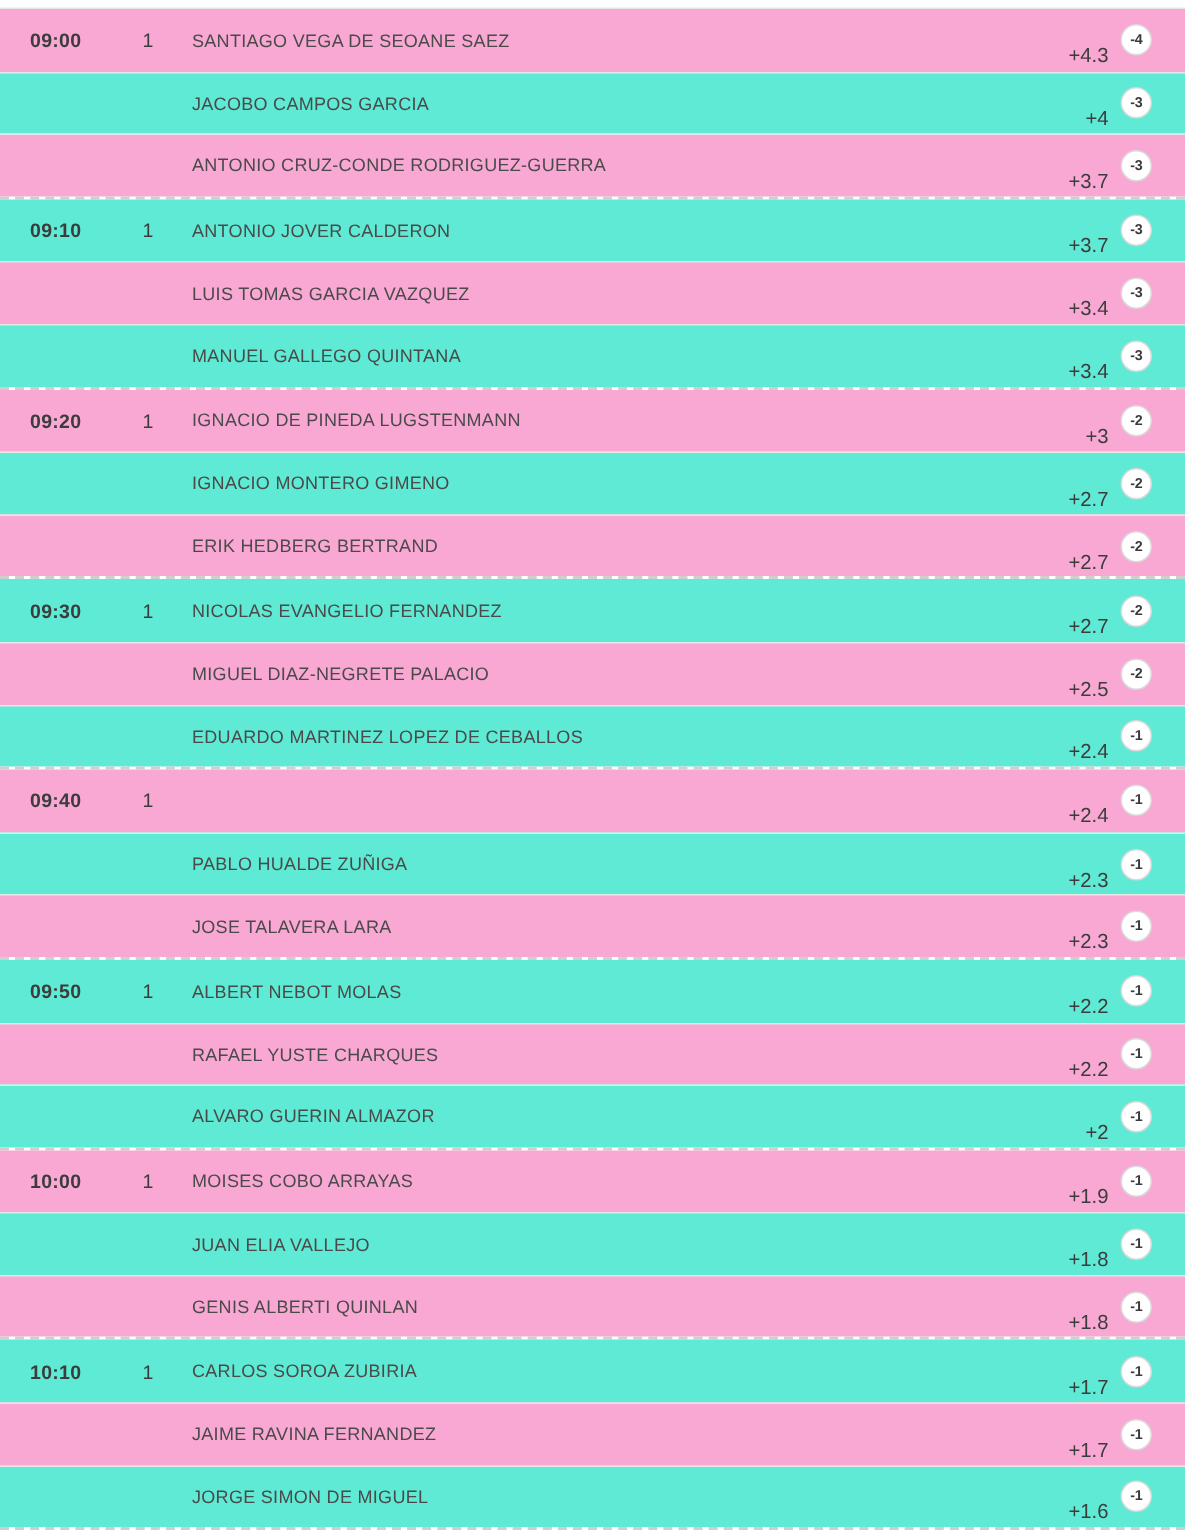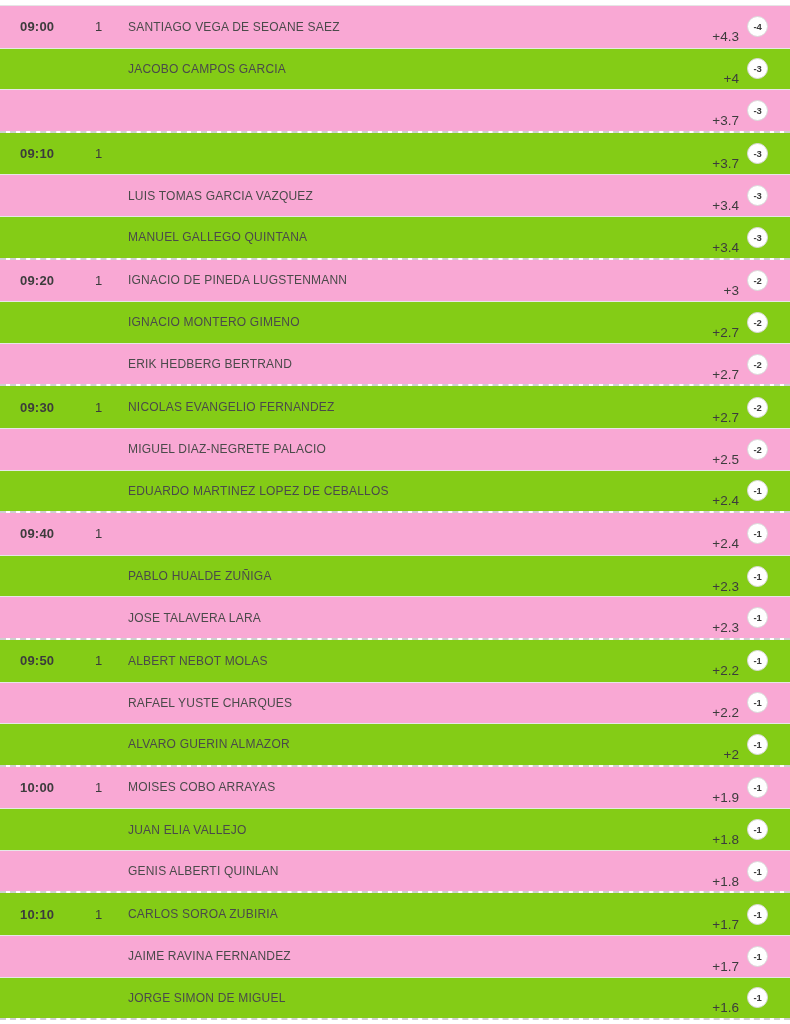--- a/index.html
+++ b/index.html
@@ -4,21 +4,21 @@
 <style>
   html,body{margin:0;padding:0;background:#ffffff;}
   body{width:790px;font-family:"Liberation Sans","DejaVu Sans",sans-serif;-webkit-font-smoothing:antialiased;}
   .startlist{width:790px;background:#fff;padding-top:5px;}
   .table{border-top:1px solid #e5e5e5;}
   .group{border-top:2px dashed #cfcfcf;}
   .group:first-child{border-top:none;}
   .table-end{border-top:2px dashed #cfcfcf;height:6px;}
   .row{display:flex;align-items:center;height:41.6px;box-sizing:border-box;background:#f9a8d4;}
   .row + .row{border-top:1px solid #e7e7e7;}
-  .row.alt{background:#84cc16;}
+  .row.alt{background:#5eead4;}
   .cell{white-space:nowrap;overflow:hidden;}
   .time{width:75px;padding-left:20px;font-size:13px;font-weight:bold;color:#3c3c3c;letter-spacing:.2px;}
   .tee{width:33px;font-size:13px;color:#3c3c3c;}
   .name{flex:1;font-size:12px;color:#4a4a4a;letter-spacing:.2px;}
   .value{margin-left:auto;font-size:13.5px;color:#3c3c3c;text-align:right;min-width:40px;margin-top:20px;}
   .badge{flex:none;width:21px;height:21px;margin:0 22px 0 8px;border:1px solid #d9d9d9;border-radius:50%;
          background:#ffffff;display:flex;align-items:center;justify-content:center;
          font-size:9.5px;font-weight:600;color:#3a3a3a;box-sizing:border-box;letter-spacing:-.3px;}
 </style>
 </head>
@@ -38,29 +38,31 @@
       <div class="row alt">
         <div class="cell time"></div>
         <div class="cell tee"></div>
         <div class="cell name">JACOBO CAMPOS GARCIA</div>
         <div class="cell value">+4</div>
         <div class="badge">-3</div>
       </div>
       <div class="row">
         <div class="cell time"></div>
         <div class="cell tee"></div>
+        <div class="cell name">ANTONIO CRUZ-CONDE RODRIGUEZ-GUERRA</div>
         <div class="cell value">+3.7</div>
         <div class="badge">-3</div>
       </div>
     </div>
 
     <div class="group">
       <div class="row alt">
         <div class="cell time">09:10</div>
         <div class="cell tee">1</div>
+        <div class="cell name">ANTONIO JOVER CALDERON</div>
         <div class="cell value">+3.7</div>
         <div class="badge">-3</div>
       </div>
       <div class="row">
         <div class="cell time"></div>
         <div class="cell tee"></div>
         <div class="cell name">LUIS TOMAS GARCIA VAZQUEZ</div>
         <div class="cell value">+3.4</div>
         <div class="badge">-3</div>
       </div>

